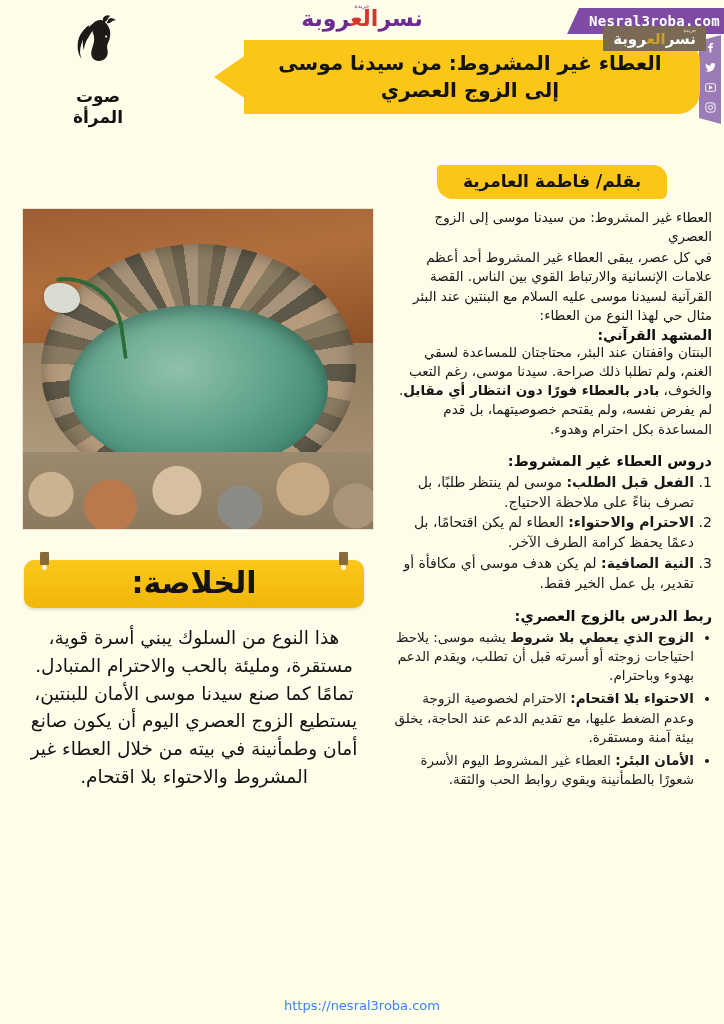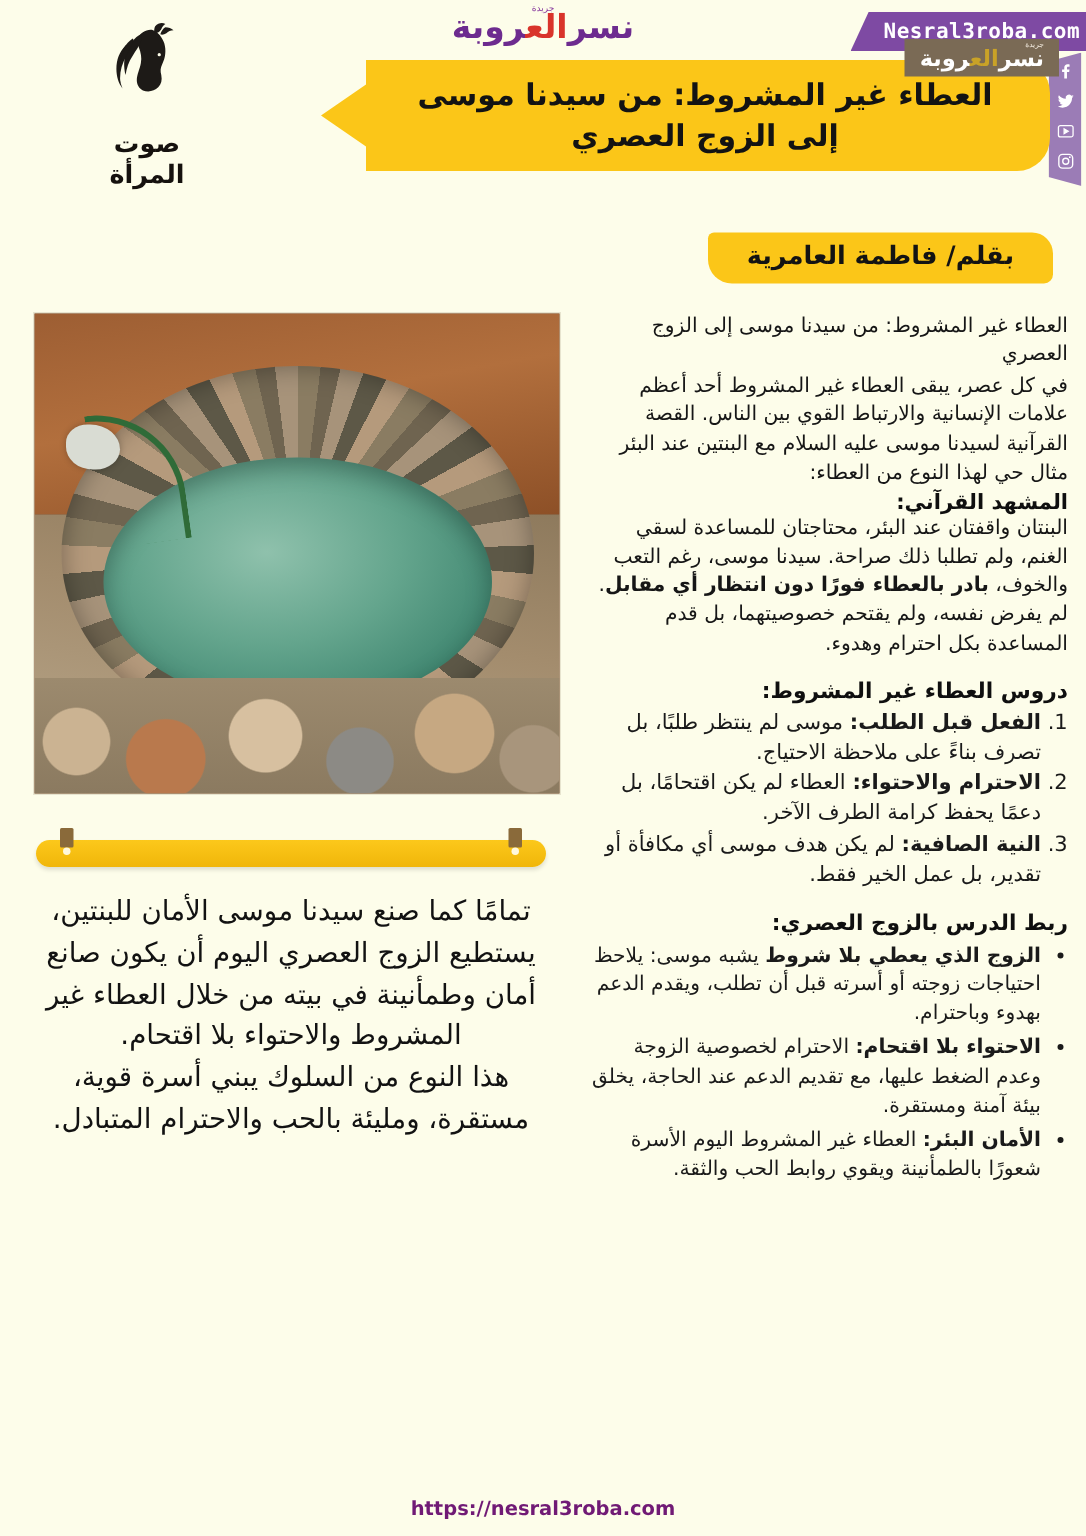--- a/index.html
+++ b/index.html
@@ -143,23 +143,24 @@
     line-height: 1;
     margin-bottom: -2px;
     color: #f0e8dc;
   }
   .ribbon-logo .rl-accent { color: #c9a227; }
 
   
   .byline-wrap {
     position: absolute;
     right: 22px;
-    top: 155px;
+    top: 165px;
     width: 300px;
     display: flex;
+    justify-content: center;
   }
   .byline {
     background: #fbc618;
     color: #131313;
     font-size: 17px;
     font-weight: 700;
     padding: 6px 26px 8px;
     border-radius: 4px 14px 6px 16px;
   }
 
@@ -341,22 +342,22 @@
     position: absolute;
     left: 0; right: 0;
     bottom: 10px;
     text-align: center;
   }
   .footer a {
     font-family: "DejaVu Sans", "Liberation Sans", sans-serif;
     direction: ltr;
     display: inline-block;
     font-size: 13px;
-    font-weight: 700;
-    color: #701a75;
+    font-weight: 400;
+    color: #3b82f6;
     text-decoration: none;
   }
 </style>
 </head>
 <body>
 
 <div class="header">
 
   <div class="brand">
     <svg class="brand-mark" viewBox="0 0 100 100" aria-hidden="true">
@@ -458,23 +459,24 @@
     <div class="water"></div>
     <div class="hose"></div>
     <div class="rag"></div>
     <div class="stones-bottom"></div>
   </div>
 
   <div class="summary-wrap">
     <div class="summary-banner">
       <span class="pin left"></span>
       <span class="pin right"></span>
+      <h2>الخلاصة:</h2>
     </div>
     <div class="summary-body">
+      <p>هذا النوع من السلوك يبني أسرة قوية، مستقرة، ومليئة بالحب والاحترام المتبادل.</p>
       <p>تمامًا كما صنع سيدنا موسى الأمان للبنتين، يستطيع الزوج العصري اليوم أن يكون صانع أمان وطمأنينة في بيته من خلال العطاء غير المشروط والاحتواء بلا اقتحام.</p>
-      <p>هذا النوع من السلوك يبني أسرة قوية، مستقرة، ومليئة بالحب والاحترام المتبادل.</p>
     </div>
   </div>
 </div>
 
 <div class="footer">
   <a href="#">https://nesral3roba.com</a>
 </div>
 
 </body></html>

